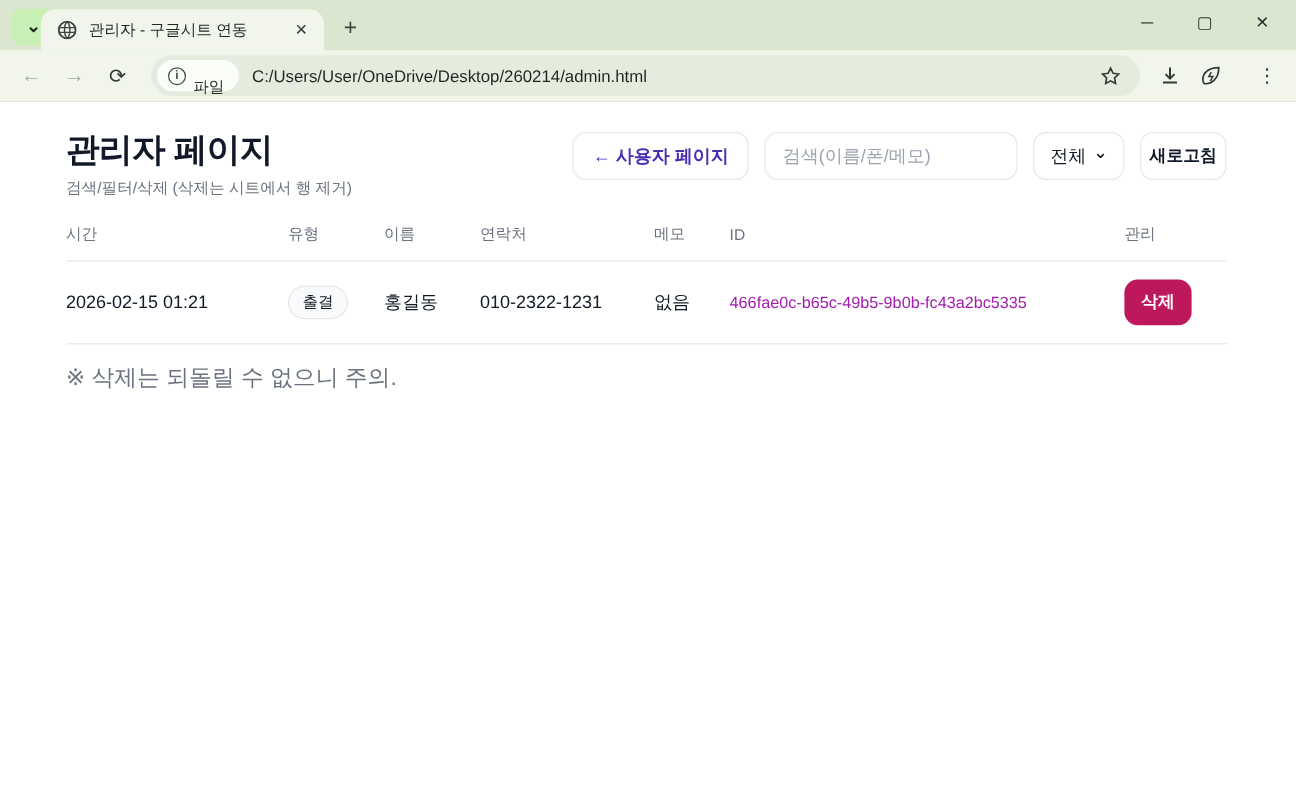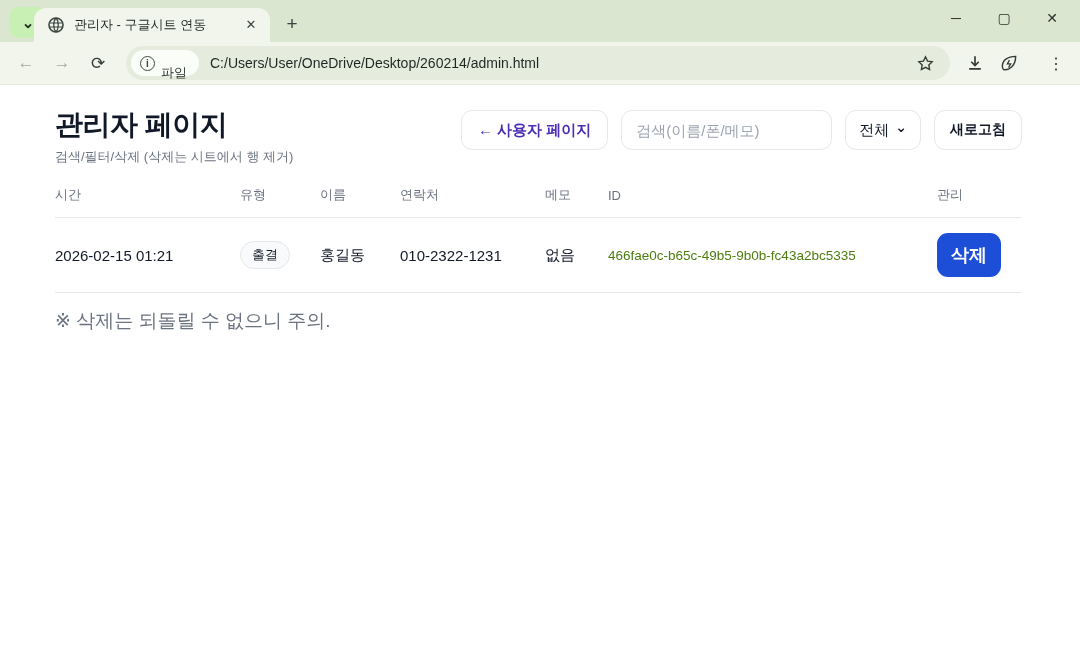--- a/index.html
+++ b/index.html
@@ -34,32 +34,32 @@
   .page { flex:1; background:#fff; padding:21px 58px 0 55px; overflow:hidden; }
   .page-header { display:flex; justify-content:space-between; align-items:flex-start; }
   .page-title { font-size:28px; font-weight:bold; color:#111827; letter-spacing:-0.5px; }
   .page-subtitle { font-size:13px; color:#6b7280; margin-top:4px; }
   .controls { display:flex; gap:13px; margin-top:4px; }
   .ctrl { height:40px; border:1px solid #e5e7eb; border-radius:11px; background:#fff; display:flex; align-items:center; }
   .user-page-btn { padding:0 16px; font-size:15px; font-weight:bold; color:#4a2db5; cursor:pointer; }
   .search-input { width:211px; padding:0 14px; font-size:15px; color:#111827; outline:none; font-family:inherit; }
   .search-input::placeholder { color:#9ca3af; }
   .filter-select { padding:0 13px; gap:6px; font-size:15px; color:#111827; cursor:pointer; }
-  .refresh-btn { padding:0 15px; font-size:14px; font-weight:bold; color:#111827; cursor:pointer; }
+  .refresh-btn { padding:0 7px; font-size:14px; font-weight:bold; color:#111827; cursor:pointer; }
 
   
   .table { margin-top:20px; }
   .tr { display:grid; grid-template-columns:185px 80px 80px 145px 63px 1fr 85px; align-items:center; }
   .thead { border-bottom:1px solid #e5e7eb; padding-bottom:13px; }
   .th { font-size:13px; color:#6b7280; }
   .row { border-bottom:1px solid #e5e7eb; padding:15px 0; }
   .td { font-size:15px; color:#111827; }
-  .td-id { font-size:13.5px; color:#4d7c0f; }
+  .td-id { font-size:13.5px; color:#a21caf; }
   .type-badge { display:inline-block; border:1px solid #e5e7eb; background:#f9fafb; border-radius:999px; padding:4px 11px; font-size:13px; color:#111827; }
-  .delete-btn { background:#1d4ed8; color:#fff; border:none; border-radius:11px; padding:10px 14px; font-size:18px; font-weight:bold; cursor:pointer; font-family:inherit; }
+  .delete-btn { background:#be185d; color:#fff; border:none; border-radius:11px; padding:10px 14px; font-size:14px; font-weight:bold; cursor:pointer; font-family:inherit; }
   .footnote { margin-top:15px; font-size:19px; color:#6b7280; }
 </style>
 </head>
 <body>
 
 <div class="window">
 
   <div class="tabstrip">
     <button class="tab-chevron-btn">
       <span style="font-size:15px;color:#1f2b1f;font-weight:bold;line-height:10px;">⌄</span>

